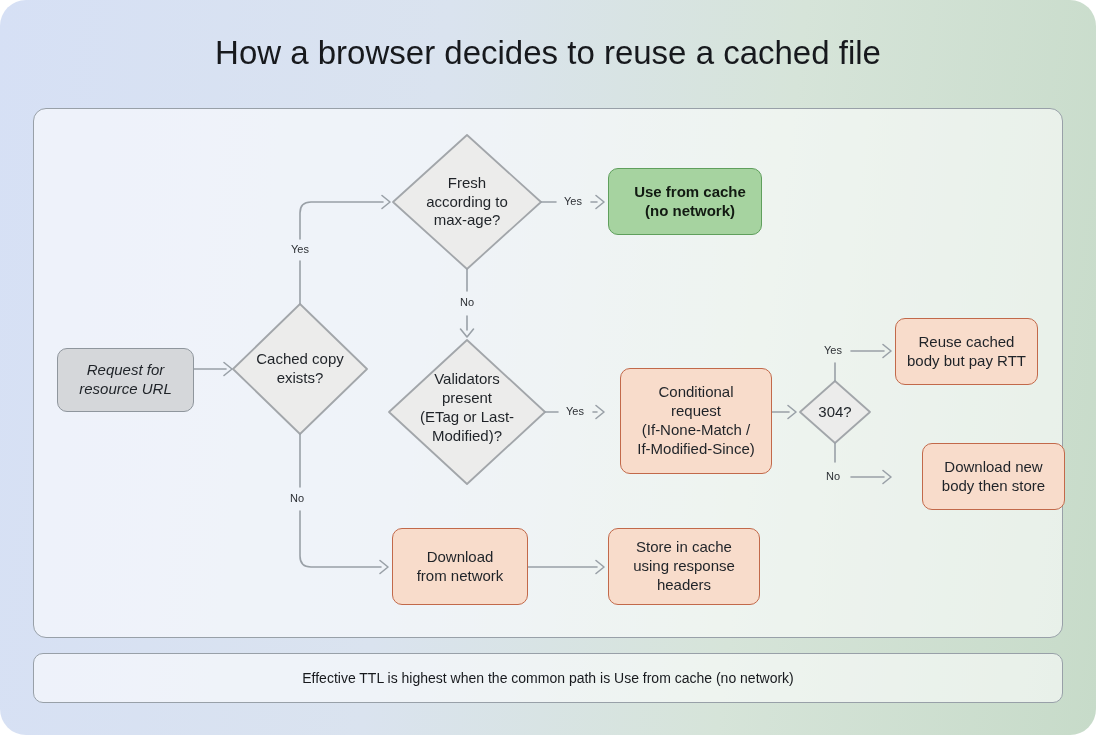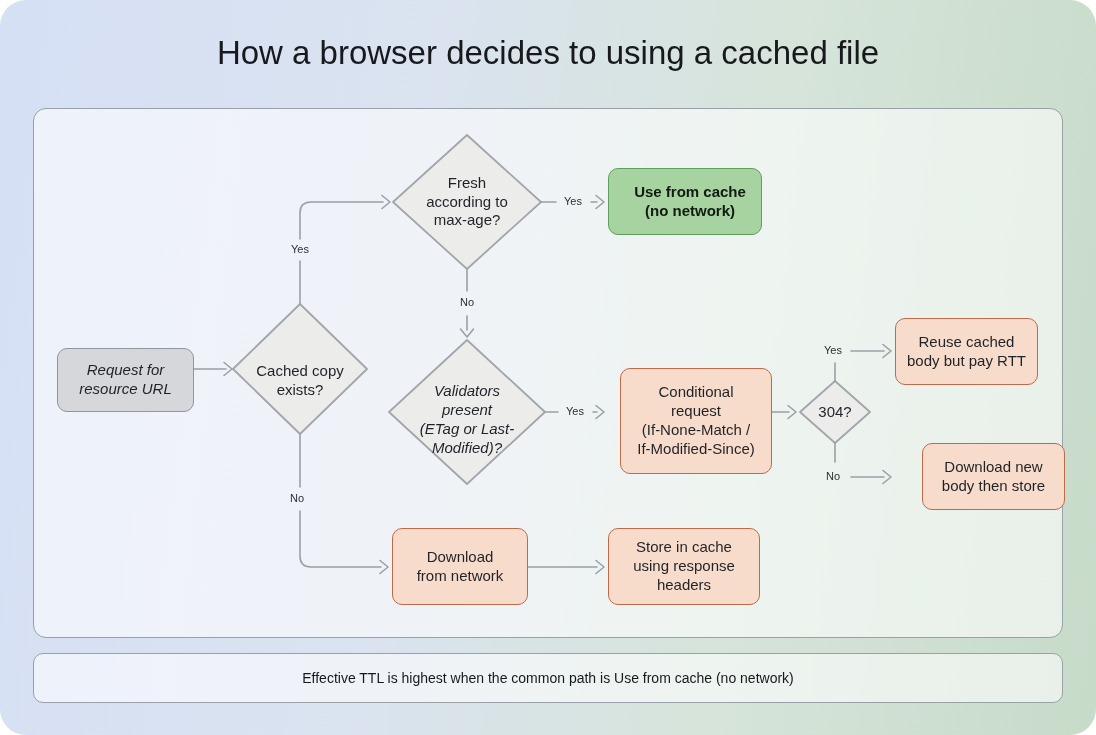--- a/index.html
+++ b/index.html
@@ -40,39 +40,39 @@
   .elabel{font-size:11px;color:#2d3035;width:34px;height:18px;}
   
   .n-request{left:57px;top:348px;width:137px;height:64px;font-style:italic;}
   .n-use{left:608px;top:168px;width:154px;height:67px;}
   .n-conditional{left:608px;top:368px;width:152px;height:106px;margin-left:12px;}
   .n-reuse{left:895px;top:318px;width:143px;height:67px;}
   .n-downloadnew{left:895px;top:443px;width:143px;height:67px;margin-left:27px;}
   .n-downloadnet{left:392px;top:528px;width:136px;height:77px;text-align:center;}
   .n-store{left:608px;top:528px;width:152px;height:77px;}
   
-  .d-cached{left:233px;top:316px;width:134px;height:130px;}
+  .d-cached{left:233px;top:304px;width:134px;height:130px;}
   .d-fresh{left:393px;top:135px;width:148px;height:134px;}
-  .d-validators{left:389px;top:348px;width:156px;height:144px;font-style:italic;}
+  .d-validators{left:389px;top:336px;width:156px;height:144px;}
   .d-304{left:800px;top:381px;width:70px;height:62px;}
   
   .el-yes1{left:283px;top:241px;}
   .el-yes2{left:556px;top:193px;}
   .el-no1{left:450px;top:294px;}
   .el-yes3{left:558px;top:403px;}
   .el-yes4{left:816px;top:342px;}
   .el-no2{left:816px;top:468px;}
   .el-no3{left:280px;top:490px;}
 </style>
 </head>
 <body>
 
 <div class="canvas">
 
-  <div class="title">How a browser decides to using a cached file</div>
+  <div class="title">How a browser decides to reuse a cached file</div>
 
   <div class="panel"></div>
 
   <svg class="wires" viewBox="0 0 1096 735" xmlns="http://www.w3.org/2000/svg">
 
     <polygon class="diamond" points="233,369 300,304 367,369 300,434"></polygon>
     <polygon class="diamond" points="393,202 467,135 541,202 467,269"></polygon>
     <polygon class="diamond" points="389,412 467,340 545,412 467,484"></polygon>
     <polygon class="diamond" points="800,412 835,381 870,412 835,443"></polygon>
 

